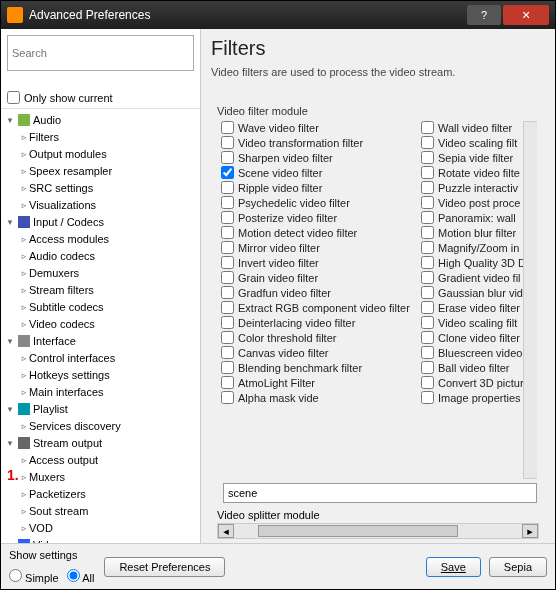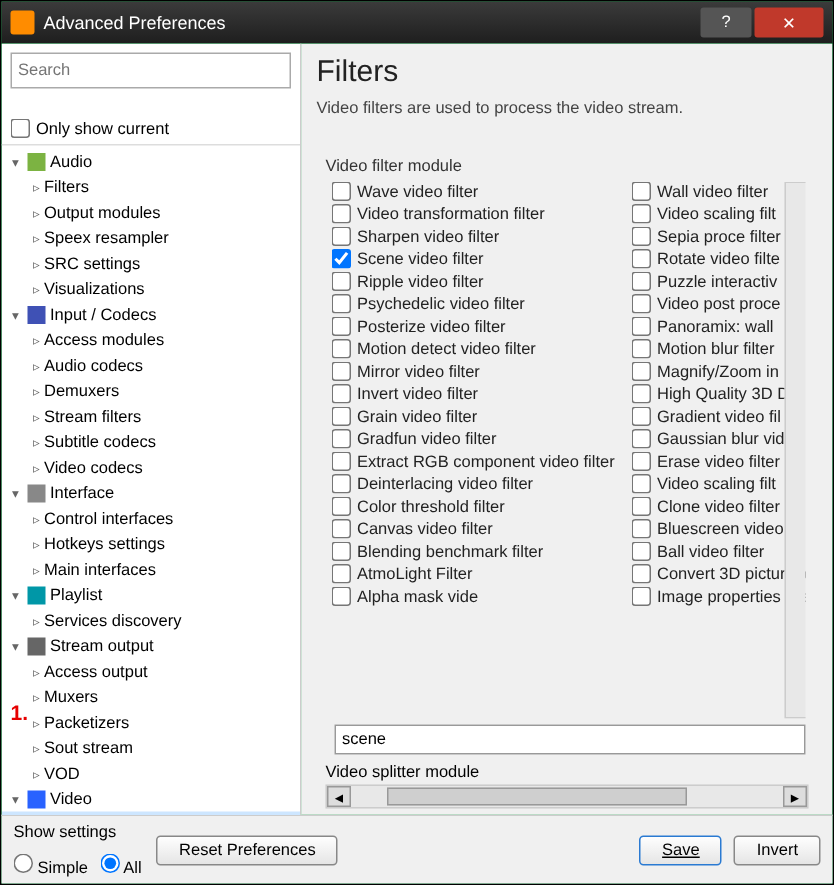--- a/index.html
+++ b/index.html
@@ -1,25 +1,25 @@
 <!DOCTYPE html>
 <html><head>
 <meta charset="utf-8">
 <style>
 * { margin: 0; padding: 0; box-sizing: border-box; font-family: "Segoe UI", Tahoma, sans-serif; font-size: 11px; }
 body { background: #fff; }
-.window { width: 556px; height: 590px; border: 1px solid #000; display: flex; flex-direction: column; background: #22c55e; }
+.window { width: 556px; height: 590px; border: 1px solid #000; display: flex; flex-direction: column; background: #1d4ed8; }
 .titlebar { height: 28px; background: linear-gradient(#3b3b3b, #1e1e1e); display: flex; align-items: center; padding: 0 6px; color: #fff; }
 .titlebar .icon { width: 16px; height: 16px; background: #ff8c00; border-radius: 2px; margin-right: 6px; }
 .titlebar .title { flex: 1; font-size: 12px; }
 .tb-btn { width: 34px; height: 20px; margin-left: 2px; border-radius: 2px; display:flex; align-items:center; justify-content:center; font-size:11px; color:#fff; }
 .tb-help { background:#555; } .tb-close { background:#c0392b; width: 46px;}
 .body { flex:1; display:flex; overflow:hidden; }
 .left { width: 200px; border-right:1px solid #ccc; display:flex; flex-direction:column; background:#fff; }
-.search { margin:6px; padding:2px 4px; border:1px solid #aaa; background:#fff; color:#888; height:24px; }
+.search { margin:6px; padding:2px 4px; border:1px solid #aaa; background:#fff; color:#888; height:36px; }
 .only { margin:14px 6px 4px 6px; display:flex; align-items:center; gap:4px; }
 .only input { width:13px; height:13px; }
 .tree { flex:1; overflow:auto; border-top:1px solid #ddd; padding:2px 0; }
 .tree-row { display:flex; align-items:center; padding:1px 4px; height:17px; white-space:nowrap; cursor:default; }
 .tree-row.selected { background:#cde6ff; }
 .tw { display:inline-block; width:10px; text-align:center; color:#666; font-size:9px;}
 .cat-icon { width:12px; height:12px; margin:0 3px; }
 .cat-audio { background:#7cb342; } .cat-input { background:#3f51b5; } .cat-interface { background:#888; }
 .cat-playlist { background:#0097a7; } .cat-stream { background:#666; } .cat-video { background:#2962ff; }
 .marker { position:absolute; color:#e60000; font-weight:bold; font-size:14px; }
@@ -228,21 +228,21 @@
             <label class="chk">
               <input type="checkbox" style="">
               <span>Video scaling filt</span>
             </label>
             <label class="chk">
               <input type="checkbox" style="">
               <span>Sharpen video filter</span>
             </label>
             <label class="chk">
               <input type="checkbox" style="">
-              <span>Sepia proce filter</span>
+              <span>Sepia vide filter</span>
             </label>
             <label class="chk">
               <input type="checkbox" checked="" style="">
               <span>Scene video filter</span>
             </label>
             <label class="chk">
               <input type="checkbox" style="">
               <span>Rotate video filte</span>
             </label>
             <label class="chk">
@@ -385,16 +385,16 @@
     <div class="show-settings">
       <span>Show settings</span>
       <div class="radios">
         <label><input type="radio" name="ss" style=""> <span>Simple</span></label>
         <label><input type="radio" name="ss" checked="" style=""> <span>All</span></label>
       </div>
     </div>
     <button class="btn" style="margin-left:10px">Reset Preferences</button>
     <div class="footer-right">
       <button class="btn primary">Save</button>
-      <button class="btn">Invert</button>
+      <button class="btn">Sepia</button>
     </div>
   </div>
 </div>
 
 </body></html>

